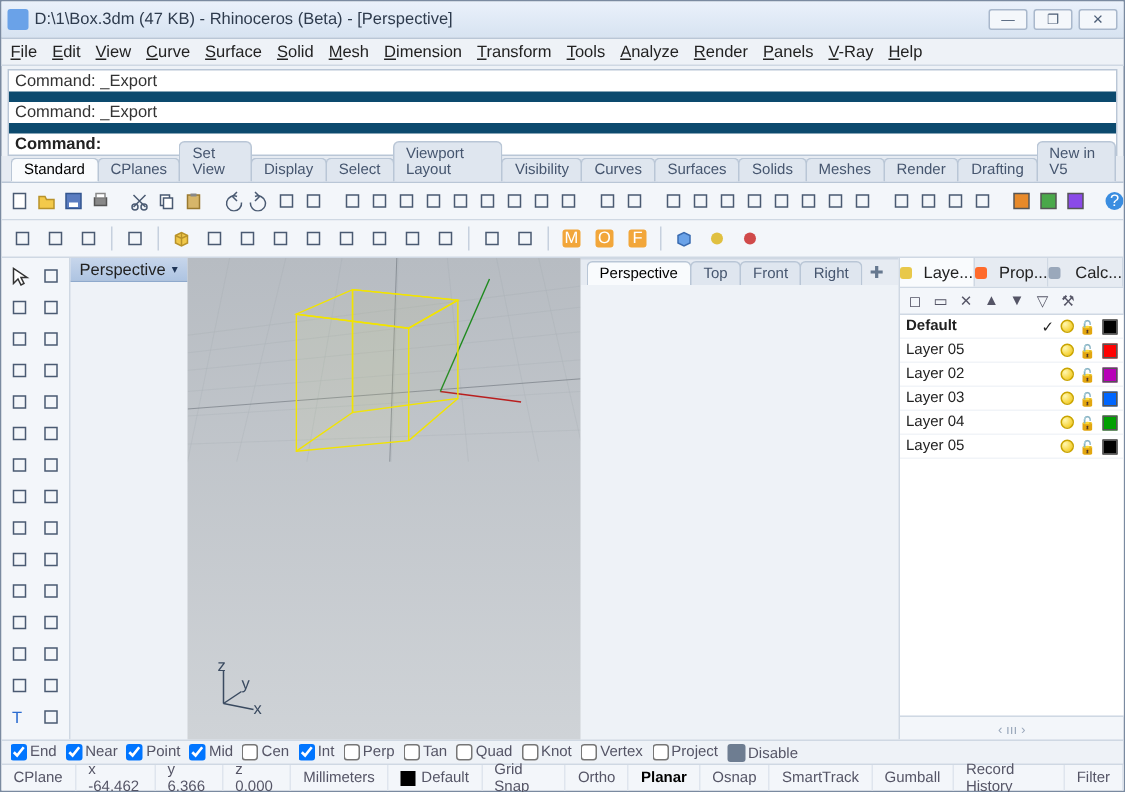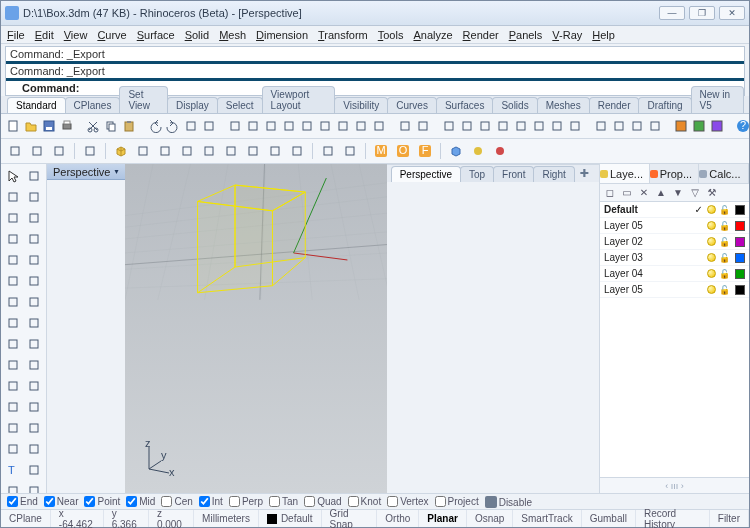--- a/index.html
+++ b/index.html
@@ -7,22 +7,22 @@
 .window{width:750px;height:528px;border:1px solid #7a8aa0;background:#eef2f7;display:flex;flex-direction:column}
 .titlebar{height:25px;background:linear-gradient(#eaf1fb,#d7e3f1);display:flex;align-items:center;padding:0 4px;border-bottom:1px solid #b9c6d6}
 .titlebar .app-icon{width:14px;height:14px;border-radius:2px;background:#6aa2e8;margin-right:4px}
 .titlebar .title{flex:1;color:#2e3b4d}
 .win-btns{display:flex;gap:4px}
 .win-btn{width:26px;height:14px;border:1px solid #a9b8cc;border-radius:2px;background:#f4f7fb;display:flex;align-items:center;justify-content:center;font-size:9px;color:#4b5d76}
 .menubar{height:18px;background:#eef2f7;border-bottom:1px solid #cfd8e3;display:flex;align-items:center;padding:0 6px;gap:10px}
 .menubar span{cursor:default}
 .menubar span u{text-decoration:underline}
 .cmdarea{background:#fff;border:1px solid #b9c6d6;margin:2px 4px 0 4px;display:flex;flex-direction:column}
-.cmdline{padding:1px 4px;border-bottom:3px solid #0c4a6e;color:#333}
-.cmdprompt{padding:1px 16px;display:flex;align-items:center}
+.cmdline{padding:1px 4px;border-bottom:7px solid #0c4a6e;color:#333}
+.cmdprompt{padding:1px 4px;display:flex;align-items:center}
 .cmdprompt b{font-weight:bold}
 .tabstrip{height:18px;display:flex;align-items:flex-end;padding:2px 6px 0 6px;gap:0;border-bottom:1px solid #b9c6d6;background:#e6ebf2}
 .tab{padding:2px 8px;border:1px solid #b9c6d6;border-bottom:none;border-top-left-radius:4px;border-top-right-radius:4px;background:#dfe6ef;margin-right:-1px;font-size:10px;color:#46566f}
 .tab.active{background:#f9fbfd;color:#000}
 .toolbar{display:flex;align-items:center;padding:2px 4px;gap:2px;border-bottom:1px solid #cfd8e3;background:#f3f6fa;flex-wrap:nowrap;overflow:hidden}
 .tbbtn{width:20px;height:20px;border:1px solid transparent;border-radius:2px;display:flex;align-items:center;justify-content:center;font-size:12px}
 .tbbtn svg{width:14px;height:14px}
 .sep{width:1px;height:16px;background:#c6d0de;margin:0 3px}
 .toolbar2 .tbbtn{width:20px;height:20px}
 .workarea{flex:1;display:flex;min-height:0}
@@ -30,21 +30,21 @@
 .ltoolbar .tbbtn{width:20px;height:20px}
 .viewport-wrap{flex:1;display:flex;flex-direction:row;min-width:0}
 .vp-title{height:16px;background:linear-gradient(#c7d6eb,#aec4e2);border-bottom:1px solid #8ea9cc;display:flex;align-items:center;padding:0 6px;font-size:10px;color:#1f3557}
 .vp-title .drop{margin-left:4px;color:#1f3557;font-size:8px}
 .viewport{flex:1;position:relative;background:linear-gradient(#b7bcc2,#cfd3d7);overflow:hidden}
 .vp-tabs{height:18px;background:#e6ebf2;border-top:1px solid #cfd8e3;display:flex;align-items:center;padding:0 4px;gap:0}
 .vp-tabs .tab{font-size:10px}
 .vp-tabs .plus{padding:2px 6px;color:#66788f}
 .rpanel{width:150px;background:#f3f6fa;border-left:1px solid #cfd8e3;display:flex;flex-direction:column}
 .rpanel .ptabs{height:20px;display:flex;border-bottom:1px solid #cfd8e3}
-.ptab{flex:1;display:flex;align-items:center;justify-content:flex-start;gap:2px;border-right:1px solid #cfd8e3;font-size:10px;background:#e6ebf2}
+.ptab{flex:1;display:flex;align-items:center;justify-content:space-between;gap:2px;border-right:1px solid #cfd8e3;font-size:10px;background:#e6ebf2}
 .ptab.active{background:#f9fbfd}
 .ptab .dot{width:8px;height:8px;border-radius:2px}
 .ptoolbar{height:18px;display:flex;align-items:center;padding:0 3px;gap:3px;border-bottom:1px solid #cfd8e3}
 .ptoolbar .pb{width:14px;height:14px;display:flex;align-items:center;justify-content:center;font-size:10px;color:#556}
 .layerhead{height:16px;background:#eef2f7;border-bottom:1px solid #dfe5ee;padding:0 6px;display:flex;align-items:center;font-size:10px;color:#556}
 .layers{flex:1;background:#fff;overflow:auto}
 .layer-row{height:16px;display:flex;align-items:center;padding:0 4px;gap:4px;border-bottom:1px solid #f1f4f8}
 .layer-row .nm{flex:1;font-size:10px}
 .layer-row.bold .nm{font-weight:bold}
 .bulb{width:9px;height:9px;border-radius:50%;background:radial-gradient(circle at 30% 30%,#fff7b0,#f2c200);border:1px solid #c9a400}

